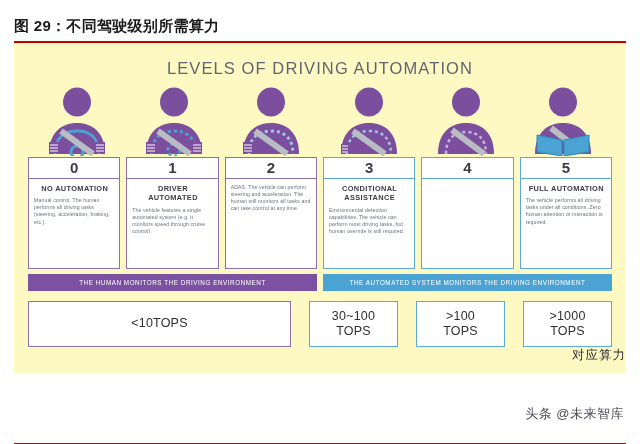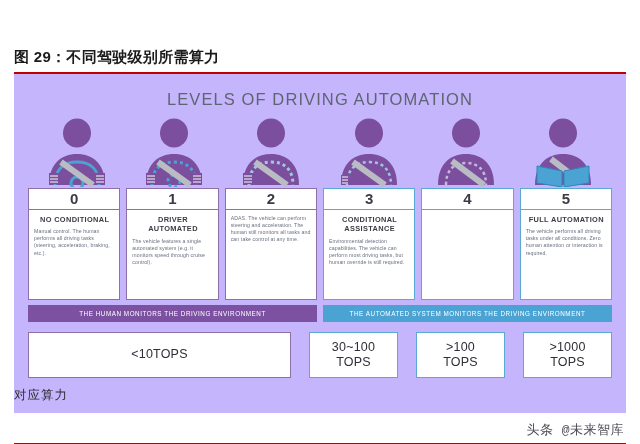--- a/index.html
+++ b/index.html
@@ -9,21 +9,20 @@
     height: 444px;
     background: #ffffff;
     font-family: "Liberation Sans", sans-serif;
     overflow: hidden;
     position: relative;
   }
 
   
   #figure-header {
     padding: 16px 14px 0 14px;
-    margin-top: 31px;
   }
   #figure-title {
     font-size: 15px;
     font-weight: bold;
     color: #1a1a1a;
     letter-spacing: 0.3px;
     line-height: 20px;
     white-space: nowrap;
   }
   #title-rule {
@@ -31,21 +30,21 @@
     height: 1.5px;
     background: #c00000;
     width: 612px;
   }
 
   
   #infographic {
     position: relative;
     width: 612px;
     margin: 0 auto;
-    background: #c4b5fd;
+    background: #fef9c3;
     padding-top: 10px;
   }
 
   #info-title {
     text-align: center;
     font-size: 16.5px;
     letter-spacing: 1.1px;
     color: #5f6570;
     font-weight: normal;
     padding: 6px 0 4px 0;
@@ -154,43 +153,41 @@
     color: #2f2f38;
     line-height: 15px;
     letter-spacing: 0.2px;
   }
   .tops-box.blue { border-color: #5aa9d2; }
   .tops-wide { flex: 3 1 0; }
   .tops-one  { flex: 1 1 0; align-items: center; }
 
   
   #caption-cn {
-    text-align: left;
+    text-align: right;
     font-size: 12.5px;
     color: #2b2b33;
     letter-spacing: 1px;
-    padding-top: 9px;
     padding-bottom: 9px;
   }
 
   
   #footer {
     position: absolute;
     left: 0;
     bottom: 0;
     width: 640px;
   }
   #watermark {
     text-align: right;
     padding-right: 16px;
     font-size: 13px;
     color: #4d4d56;
     letter-spacing: 0.5px;
-    padding-bottom: 4px;
-    font-family: Liberation Mono, monospace;
+    padding-bottom: 20px;
   }
   #footer-rule {
     height: 1.5px;
     background: #c00000;
     width: 612px;
     margin: 0 auto;
   }
 </style>
 </head>
 <body>
@@ -307,21 +304,21 @@
       </div>
     </div>
 
   </div>
 
   <div id="cards-row">
 
     <div class="card">
       <div class="card-num">0</div>
       <div class="card-body">
-        <div class="card-name">NO CONDITIONAL</div>
+        <div class="card-name">NO AUTOMATION</div>
         <div class="card-desc">Manual control. The human performs all driving tasks (steering, acceleration, braking, etc.).</div>
       </div>
     </div>
 
     <div class="card">
       <div class="card-num">1</div>
       <div class="card-body">
         <div class="card-name">DRIVER AUTOMATED</div>
         <div class="card-desc">The vehicle features a single automated system (e.g. it monitors speed through cruise control).</div>
       </div>

